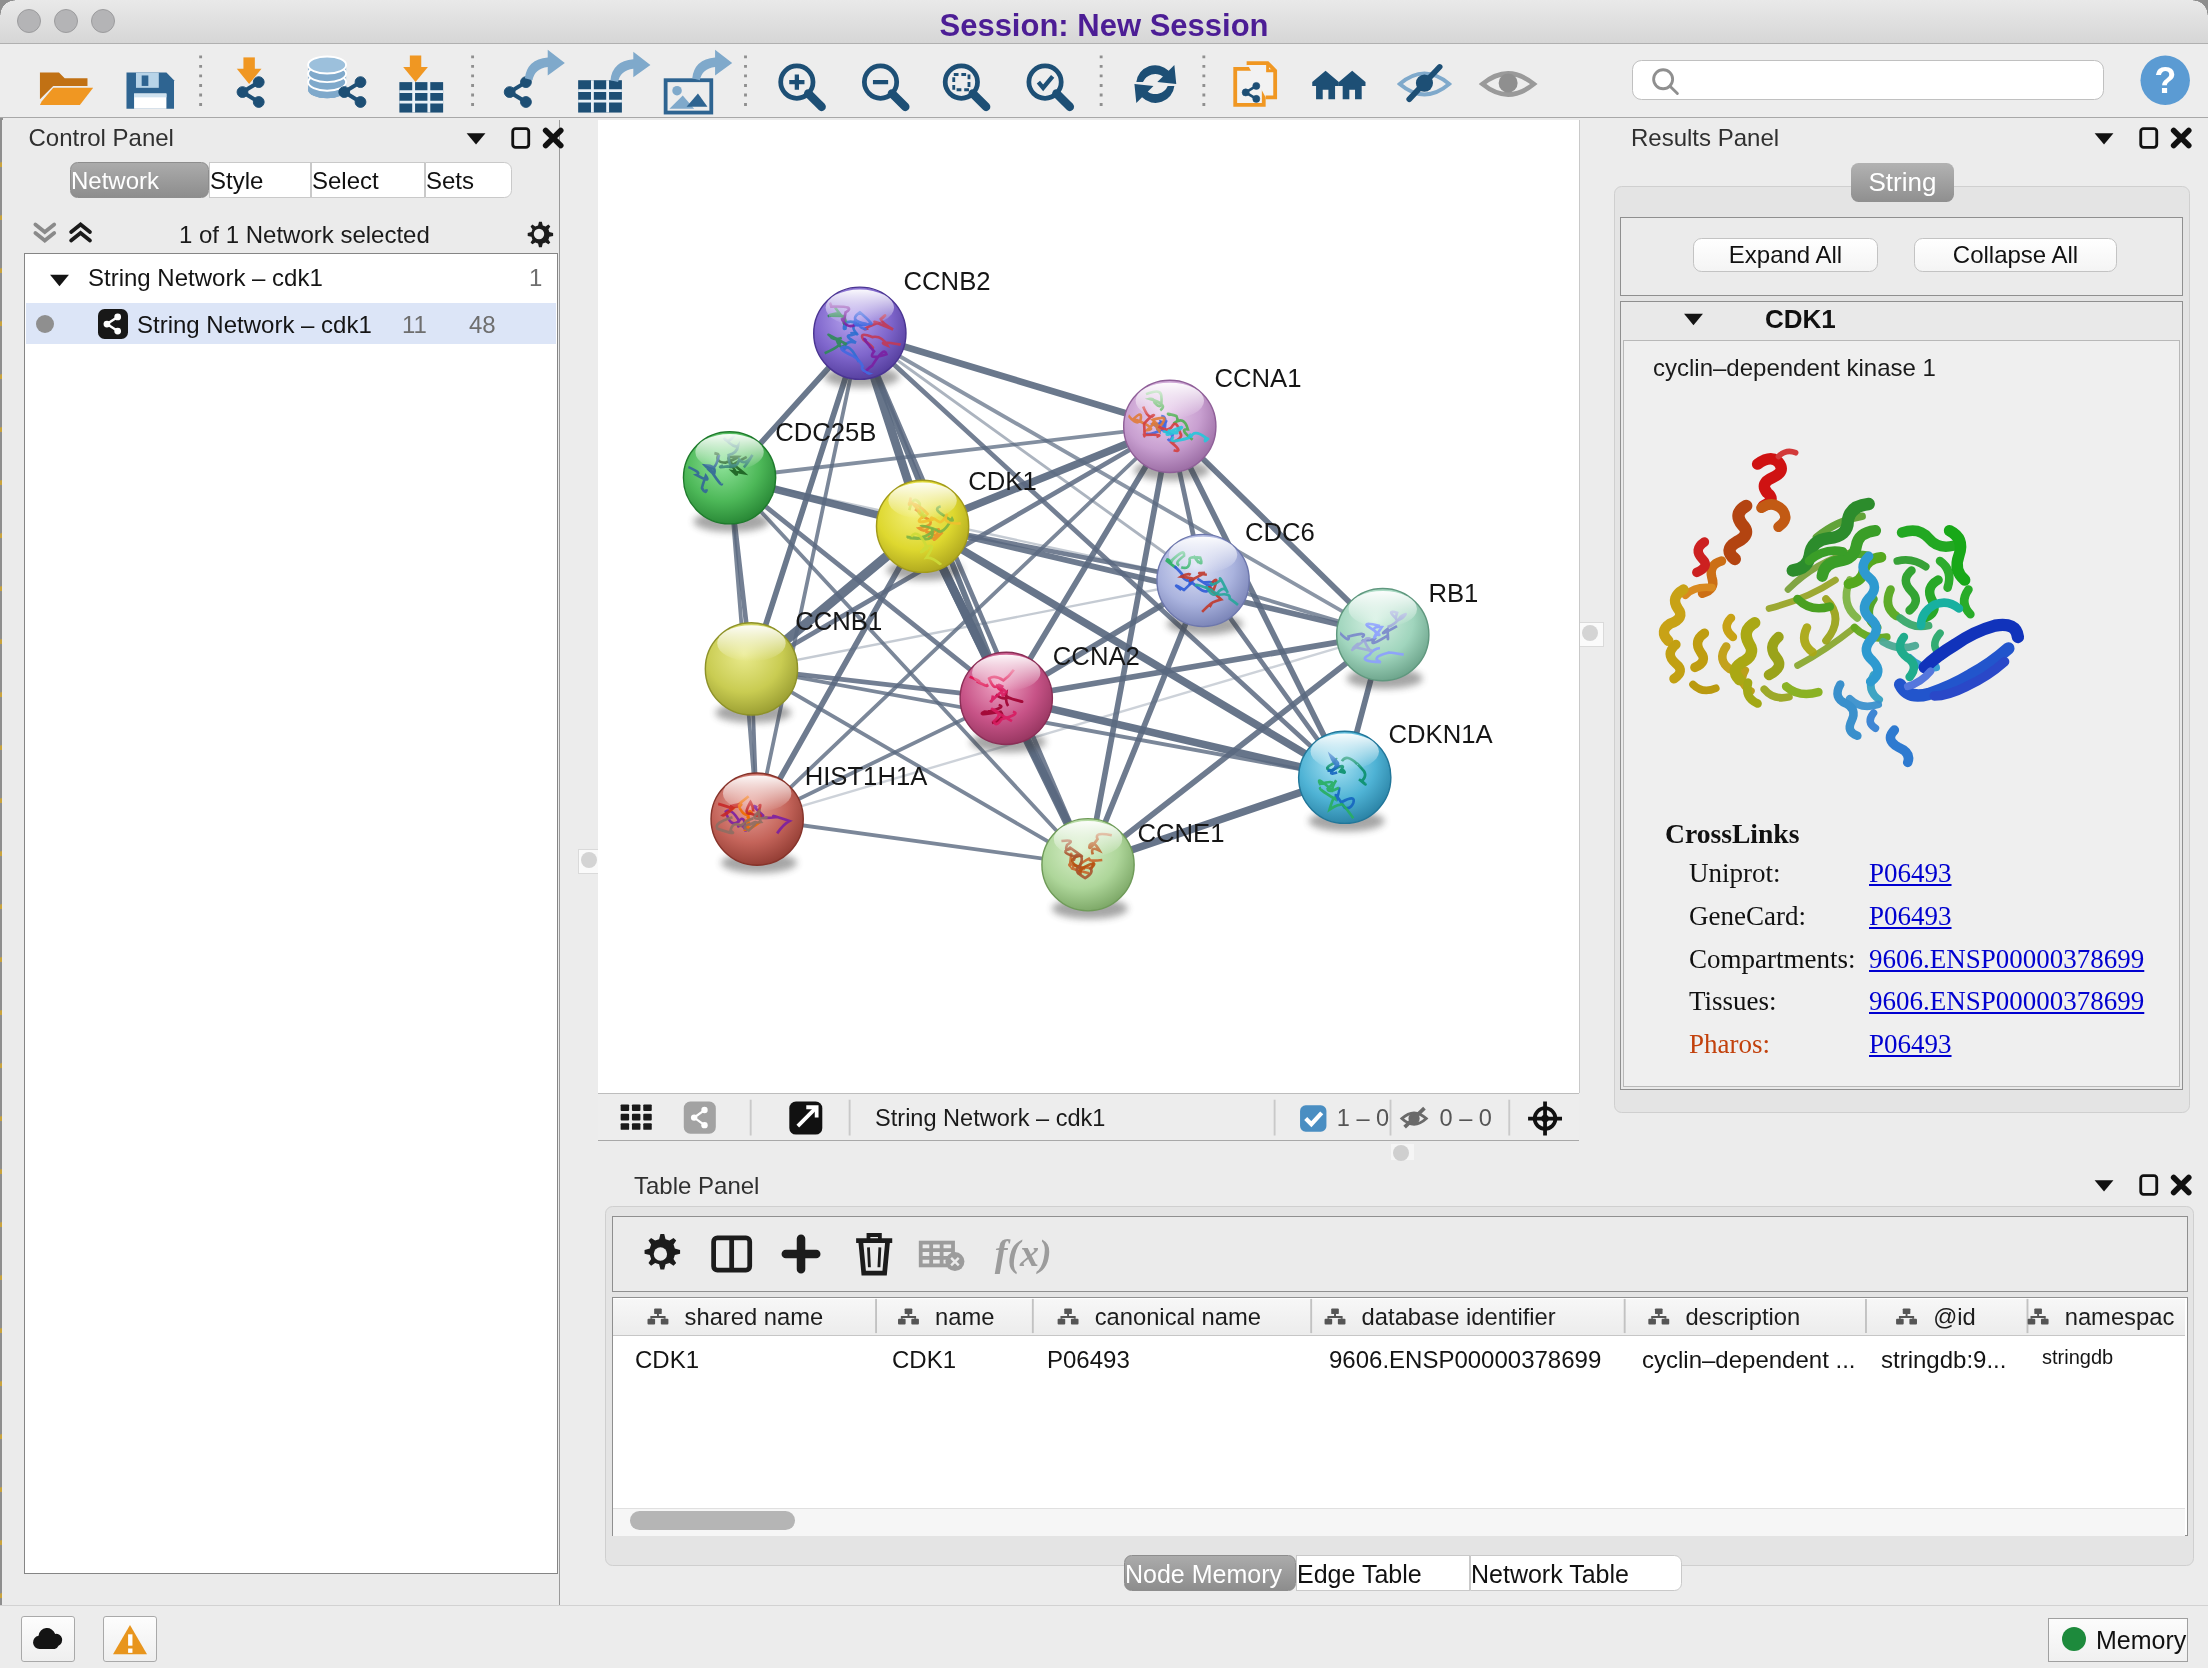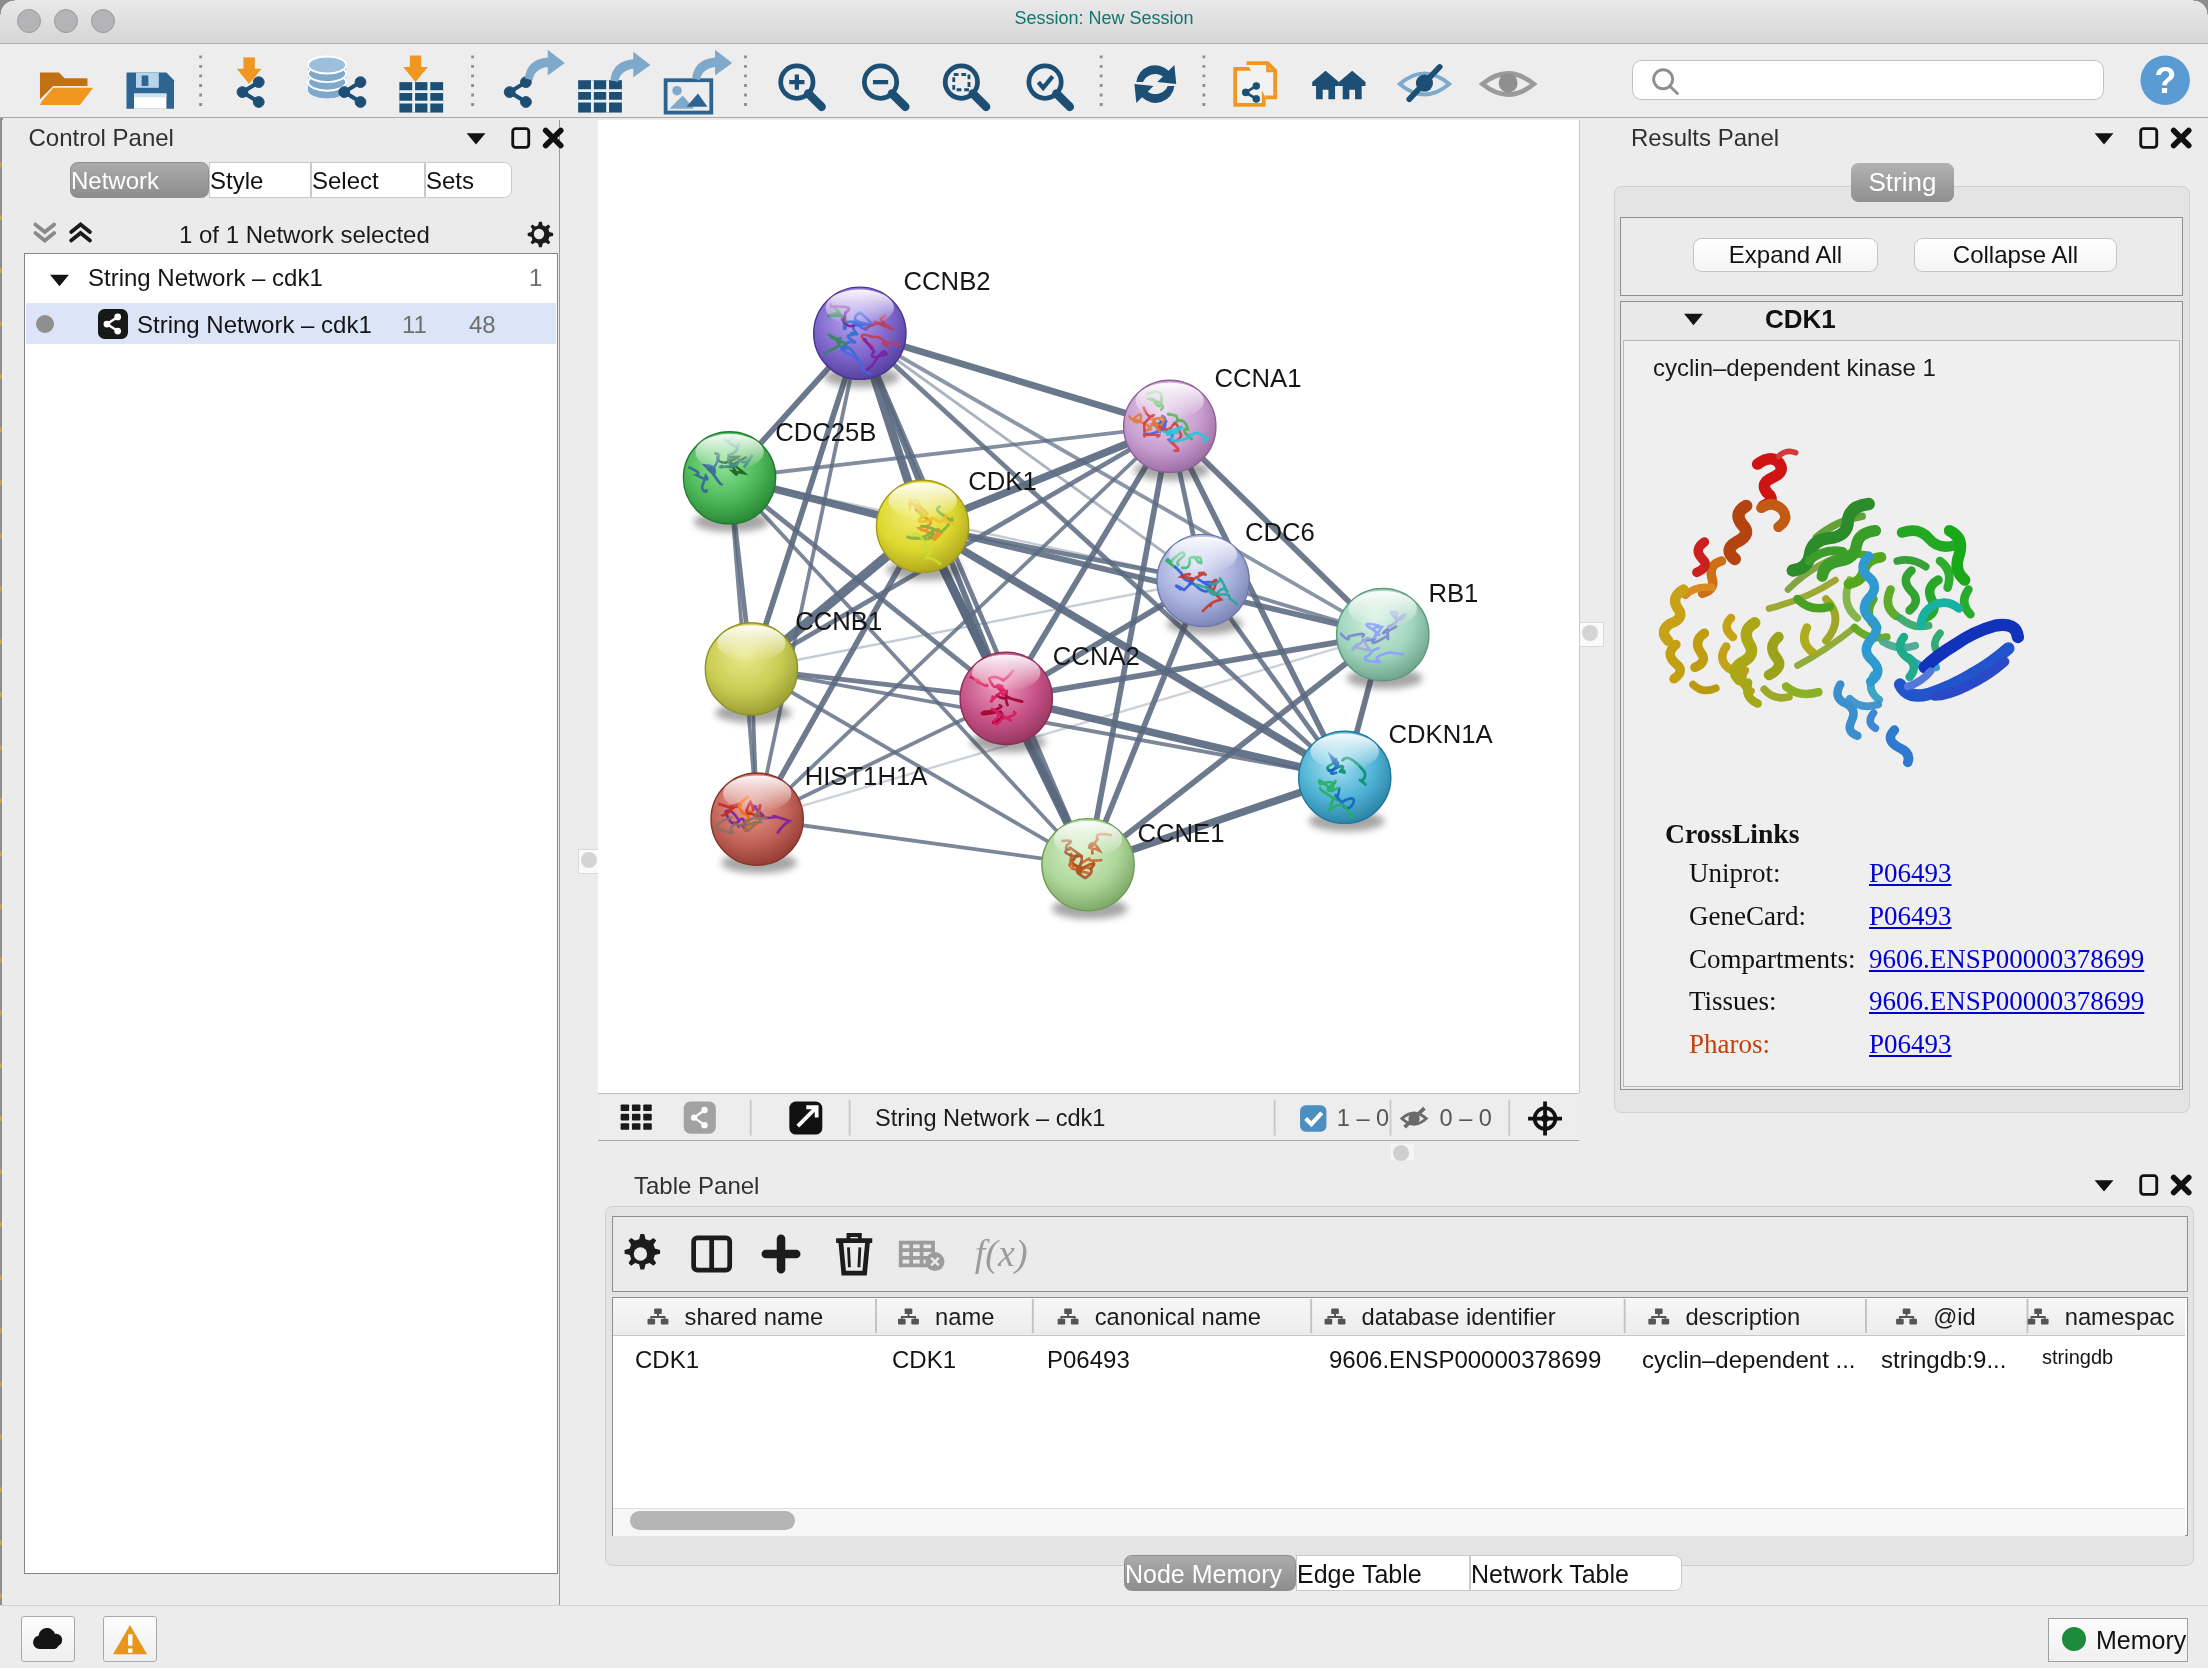--- a/index.html
+++ b/index.html
@@ -4,21 +4,21 @@
 <style>
   html,body{margin:0;padding:0;}
   body{width:2208px;height:1668px;position:relative;overflow:hidden;
        font-family:"Liberation Sans",sans-serif;background:#ececec;}
   .abs{position:absolute;}
   
   #titlebar{left:0;top:0;width:2208px;height:43px;
     background:linear-gradient(#e9e9e9,#d6d6d6);
     border-bottom:1px solid #b0b0b0;border-radius:9.5px 9.5px 0 0;}
   .tl{width:22px;height:22px;border-radius:50%;background:#b4b4b6;border:1px solid #9c9c9e;top:8.6px;}
-  #title{width:100%;text-align:center;top:7.6px;font-size:18px;color:#0f766e;font-weight:400;}
+  #title{width:100%;text-align:center;top:7.6px;font-size:31px;color:#4c1d95;font-weight:700;}
   
   #toolbar{left:0;top:44px;width:2208px;height:73px;background:#ededed;border-bottom:1.9px solid #a8a8a8;}
   #searchbox{left:1632px;top:16px;width:470px;height:38px;background:#fff;border:1.9px solid #c0c0c0;border-radius:9.5px;}
   
   #leftpanel{left:1.9px;top:120px;width:557px;height:1488px;background:#ebebeb;border-right:1.9px solid #9a9a9a;}
   #netview{left:598px;top:120px;width:981px;height:973px;background:#ffffff;border-right:1px solid #c9c9c9;}
   #netfooter{left:598px;top:1093px;width:981px;height:46px;background:#ededed;
      border-top:1.9px solid #bdbdbd;border-bottom:1.9px solid #a8a8a8;}
   .paneltitle{font-size:24px;color:#303030;}
   
@@ -685,21 +685,21 @@
 
 <div class="abs paneltitle t" style="left:634px;top:1169px;height:32px;line-height:34px;">Table Panel</div>
 <svg class="abs" width="105" height="32" viewBox="0 0 110 34" style="left:2092px;top:1169px;">
   <path d="M2 12 L22 12 L12 24 Z" fill="#111"></path>
   <rect x="51" y="7" width="17" height="20" rx="3" fill="none" stroke="#111" stroke-width="3"></rect>
   <path d="M86 9 L102 25 M102 9 L86 25" stroke="#111" stroke-width="6" stroke-linecap="round"></path>
 </svg>
 <div class="abs" id="tablecontainer"></div>
 <div class="abs" id="tabletoolbar"></div>
 <div class="abs" id="tablebox"></div>
-<div class="abs" id="tabletoolicons" style="left:592px;top:1216px;"><svg width="1576" height="76" viewBox="0 0 1657 80">
+<div class="abs" id="tabletoolicons" style="left:612px;top:1216px;font-weight:bold;"><svg width="1576" height="76" viewBox="0 0 1657 80">
       <g transform="translate(50,40)">
         <path fill="#1c1c1c" d="M0 -21 l4 0 1.4 5.5 4.2 1.4 4.2-2.8 2.8 2.8 -2.8 4.2 1.4 4.2 5.5 1.4 0 4 -5.5 1.4 -1.4 4.2 2.8 4.2 -2.8 2.8 -4.2-2.8 -4.2 1.4 -1.4 5.5 -4 0 -1.4-5.5 -4.2-1.4 -4.2 2.8 -2.8-2.8 2.8-4.2 -1.4-4.2 -5.5-1.4 0-4 5.5-1.4 1.4-4.2 -2.8-4.2 2.8-2.8 4.2 2.8 4.2-1.4 z"></path>
         <circle r="7" fill="#ebebeb"></circle>
       </g>
       <g transform="translate(125,40)">
         <rect x="-19" y="-17" width="38" height="34" rx="4" fill="none" stroke="#1c1c1c" stroke-width="5"></rect>
         <line x1="0" y1="-17" x2="0" y2="17" stroke="#1c1c1c" stroke-width="5"></line>
       </g>
       <g transform="translate(198,40)" stroke="#1c1c1c" stroke-width="9" stroke-linecap="round">
         <path d="M-16 0 L16 0 M0 -16 L0 16"></path>

